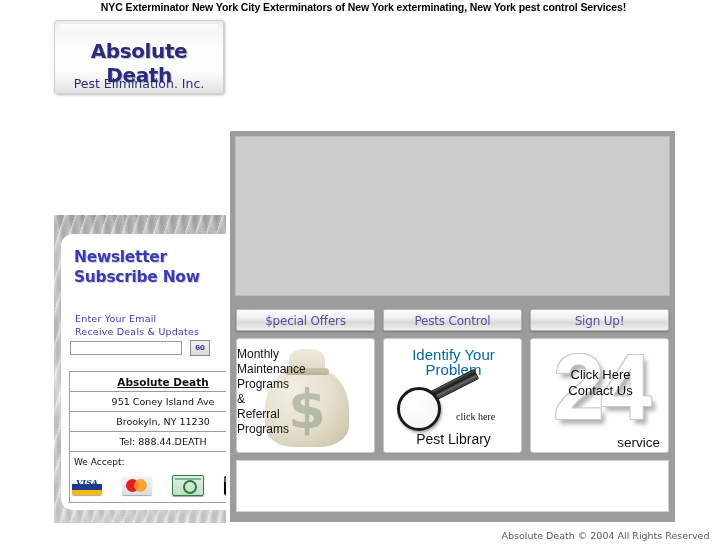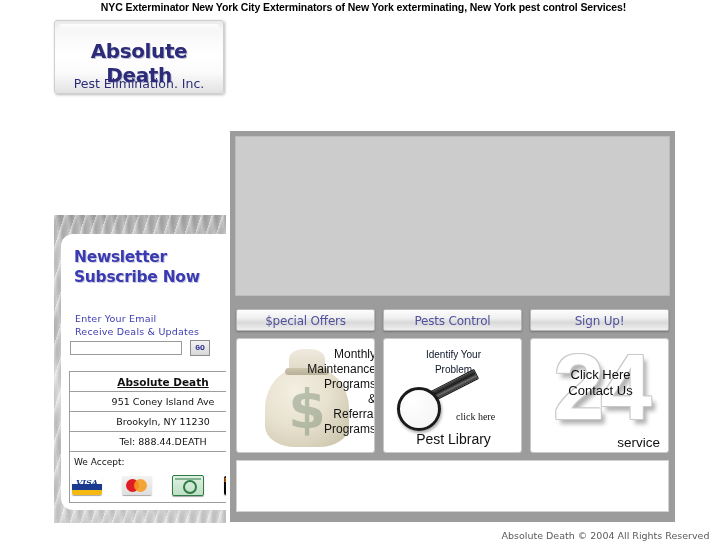--- a/index.html
+++ b/index.html
@@ -334,35 +334,35 @@
     text-align: center;
     font-family: "DejaVu Sans", sans-serif;
     font-size: 54px;
     font-weight: bold;
     color: rgba(118,138,112,0.45);
     line-height: 54px;
   }
   .p1-lines {
     position: absolute;
     left: 0; top: 8px; width: 139px;
-    text-align: right;
+    text-align: left;
     font-family: "Liberation Sans", sans-serif;
     font-size: 12px;
     color: #111111;
     line-height: 15px;
   }
 
   
   .p2-title {
     position: absolute;
     left: 0; top: 8px; width: 139px;
     text-align: center;
     font-family: "Liberation Sans", sans-serif;
-    font-size: 10px;
-    color: #0f172a;
+    font-size: 15px;
+    color: #0369a1;
     line-height: 15px;
   }
   #magnifier { position: absolute; left: 10px; top: 40px; width: 110px; height: 48px; }
   #magnifier .lens {
     position: absolute; left: 3px; top: 8px; width: 38px; height: 38px;
     border: 3px solid #1a1a1a; border-radius: 50%;
     background: radial-gradient(circle at 35% 30%, #ffffff, #f3f3f3);
     box-shadow: 1px 2px 3px rgba(0,0,0,0.35);
   }
   #magnifier .handle {

